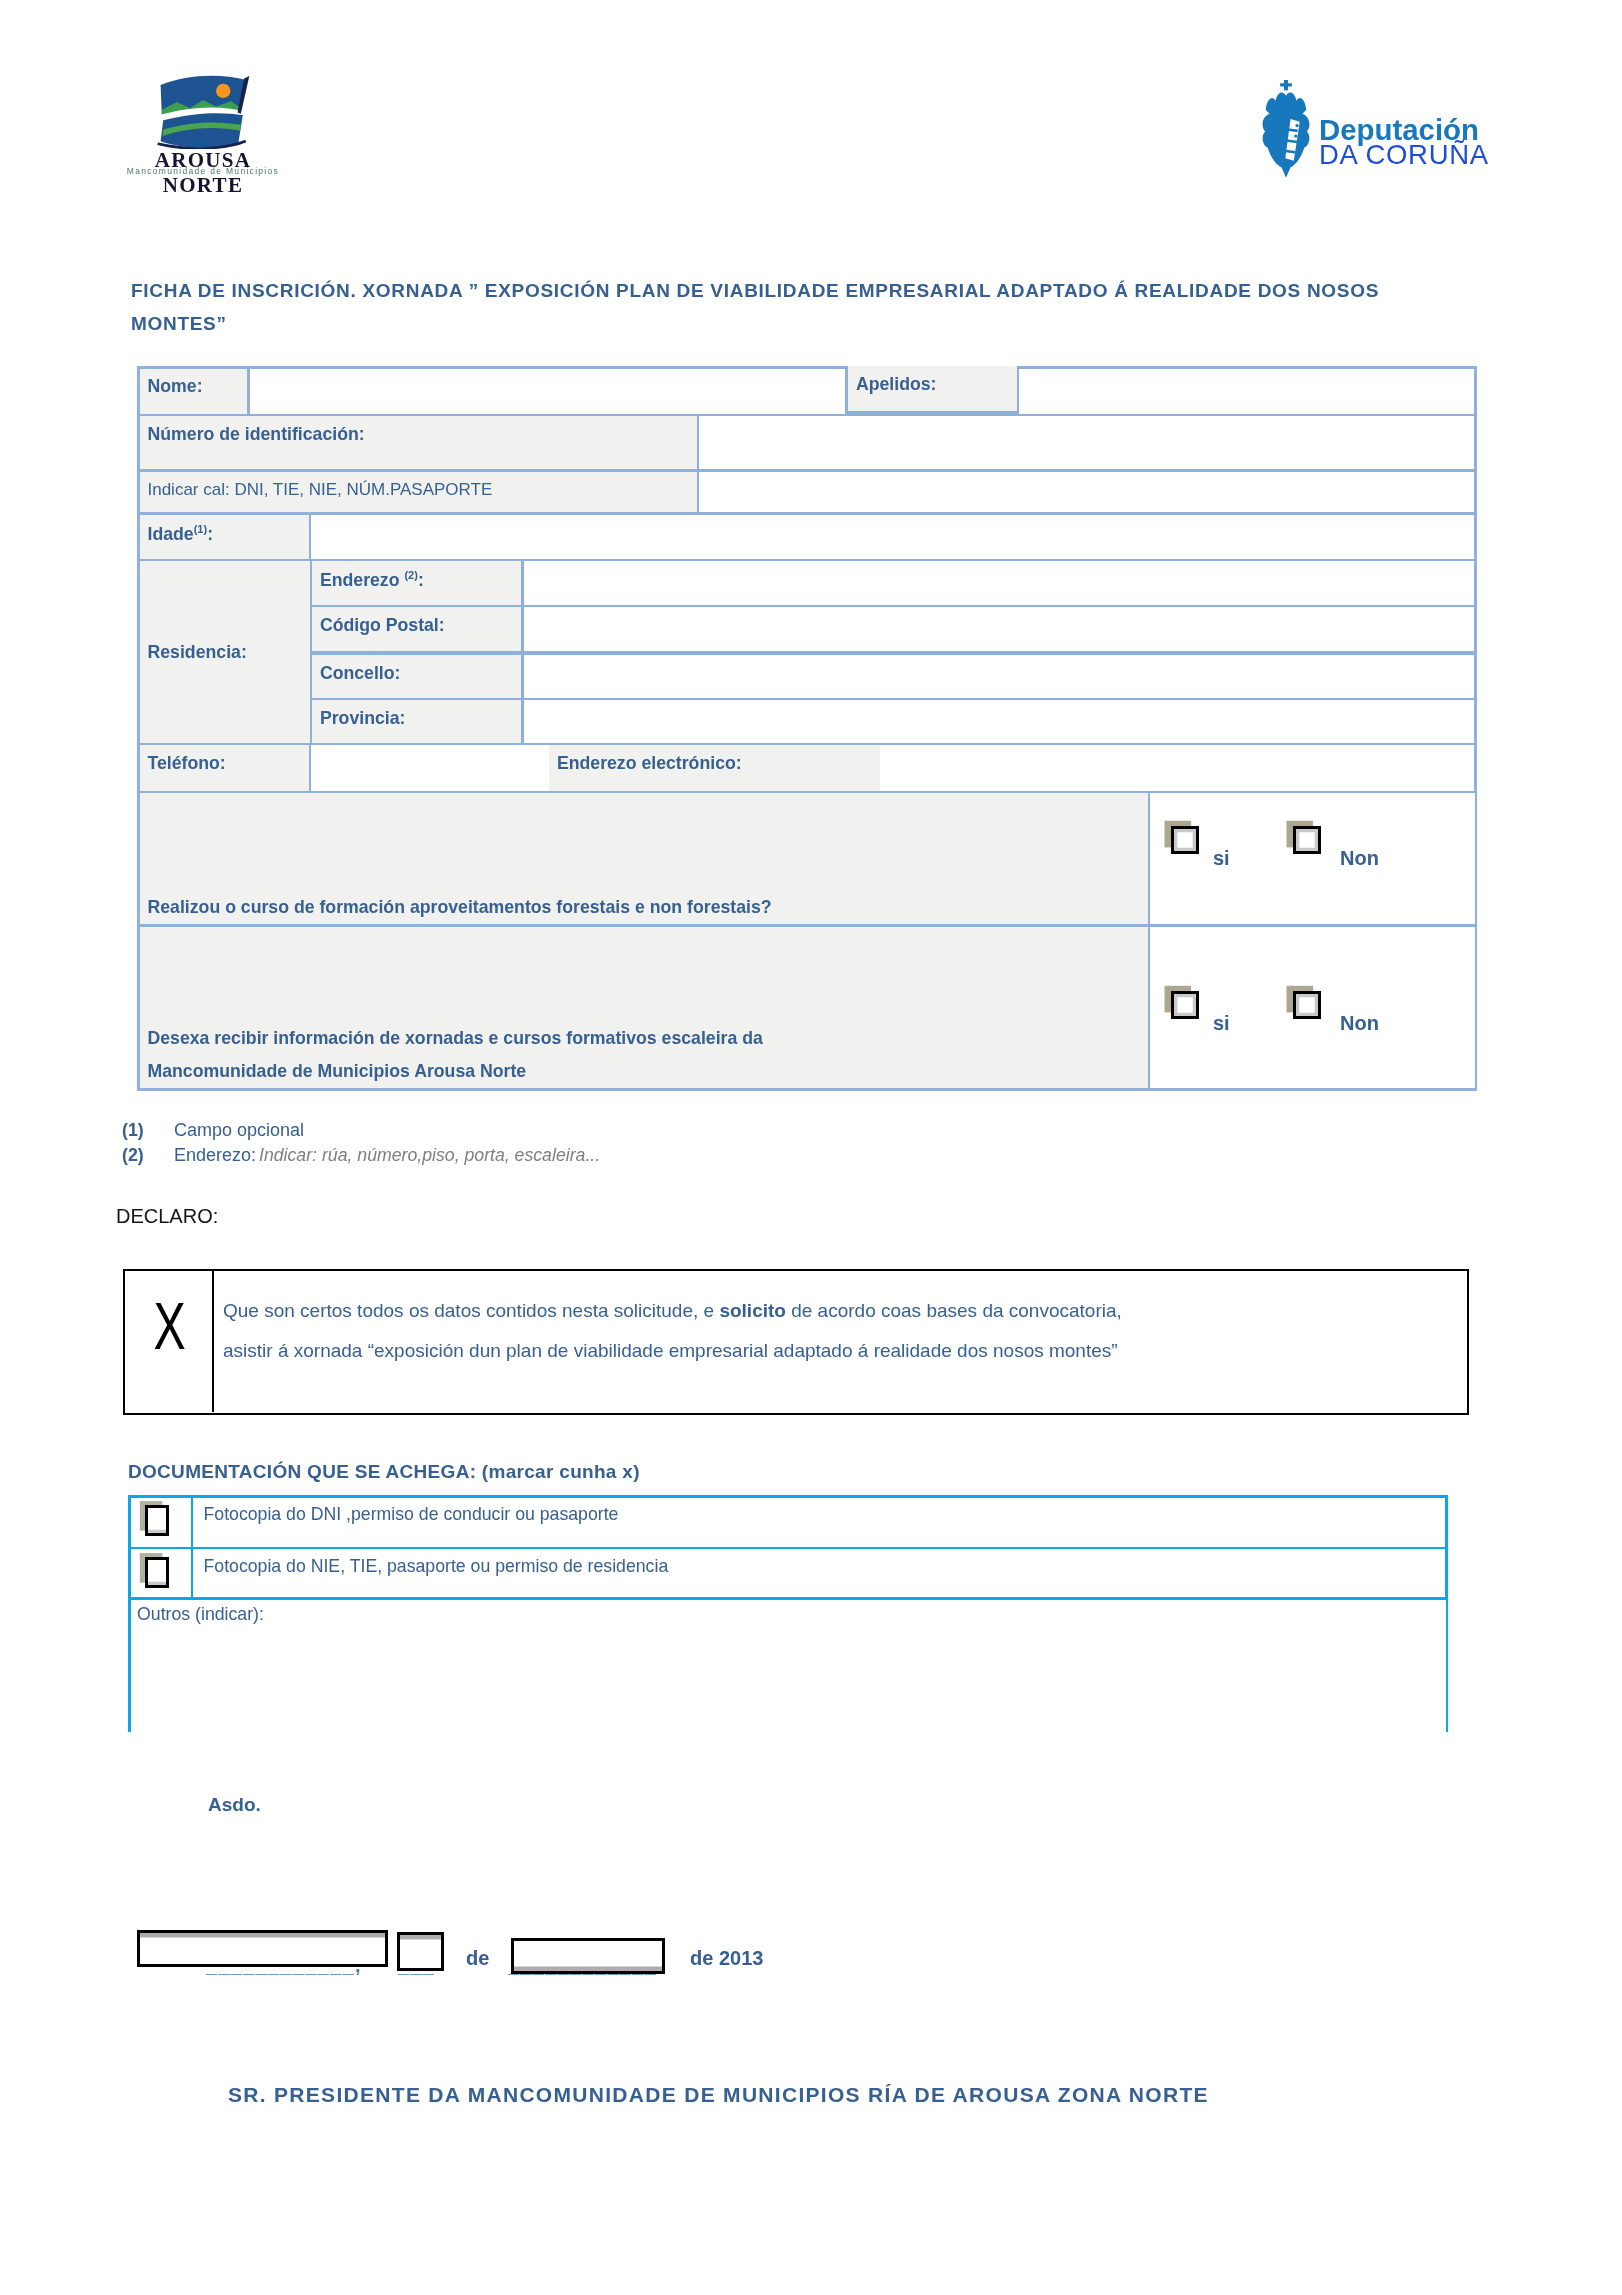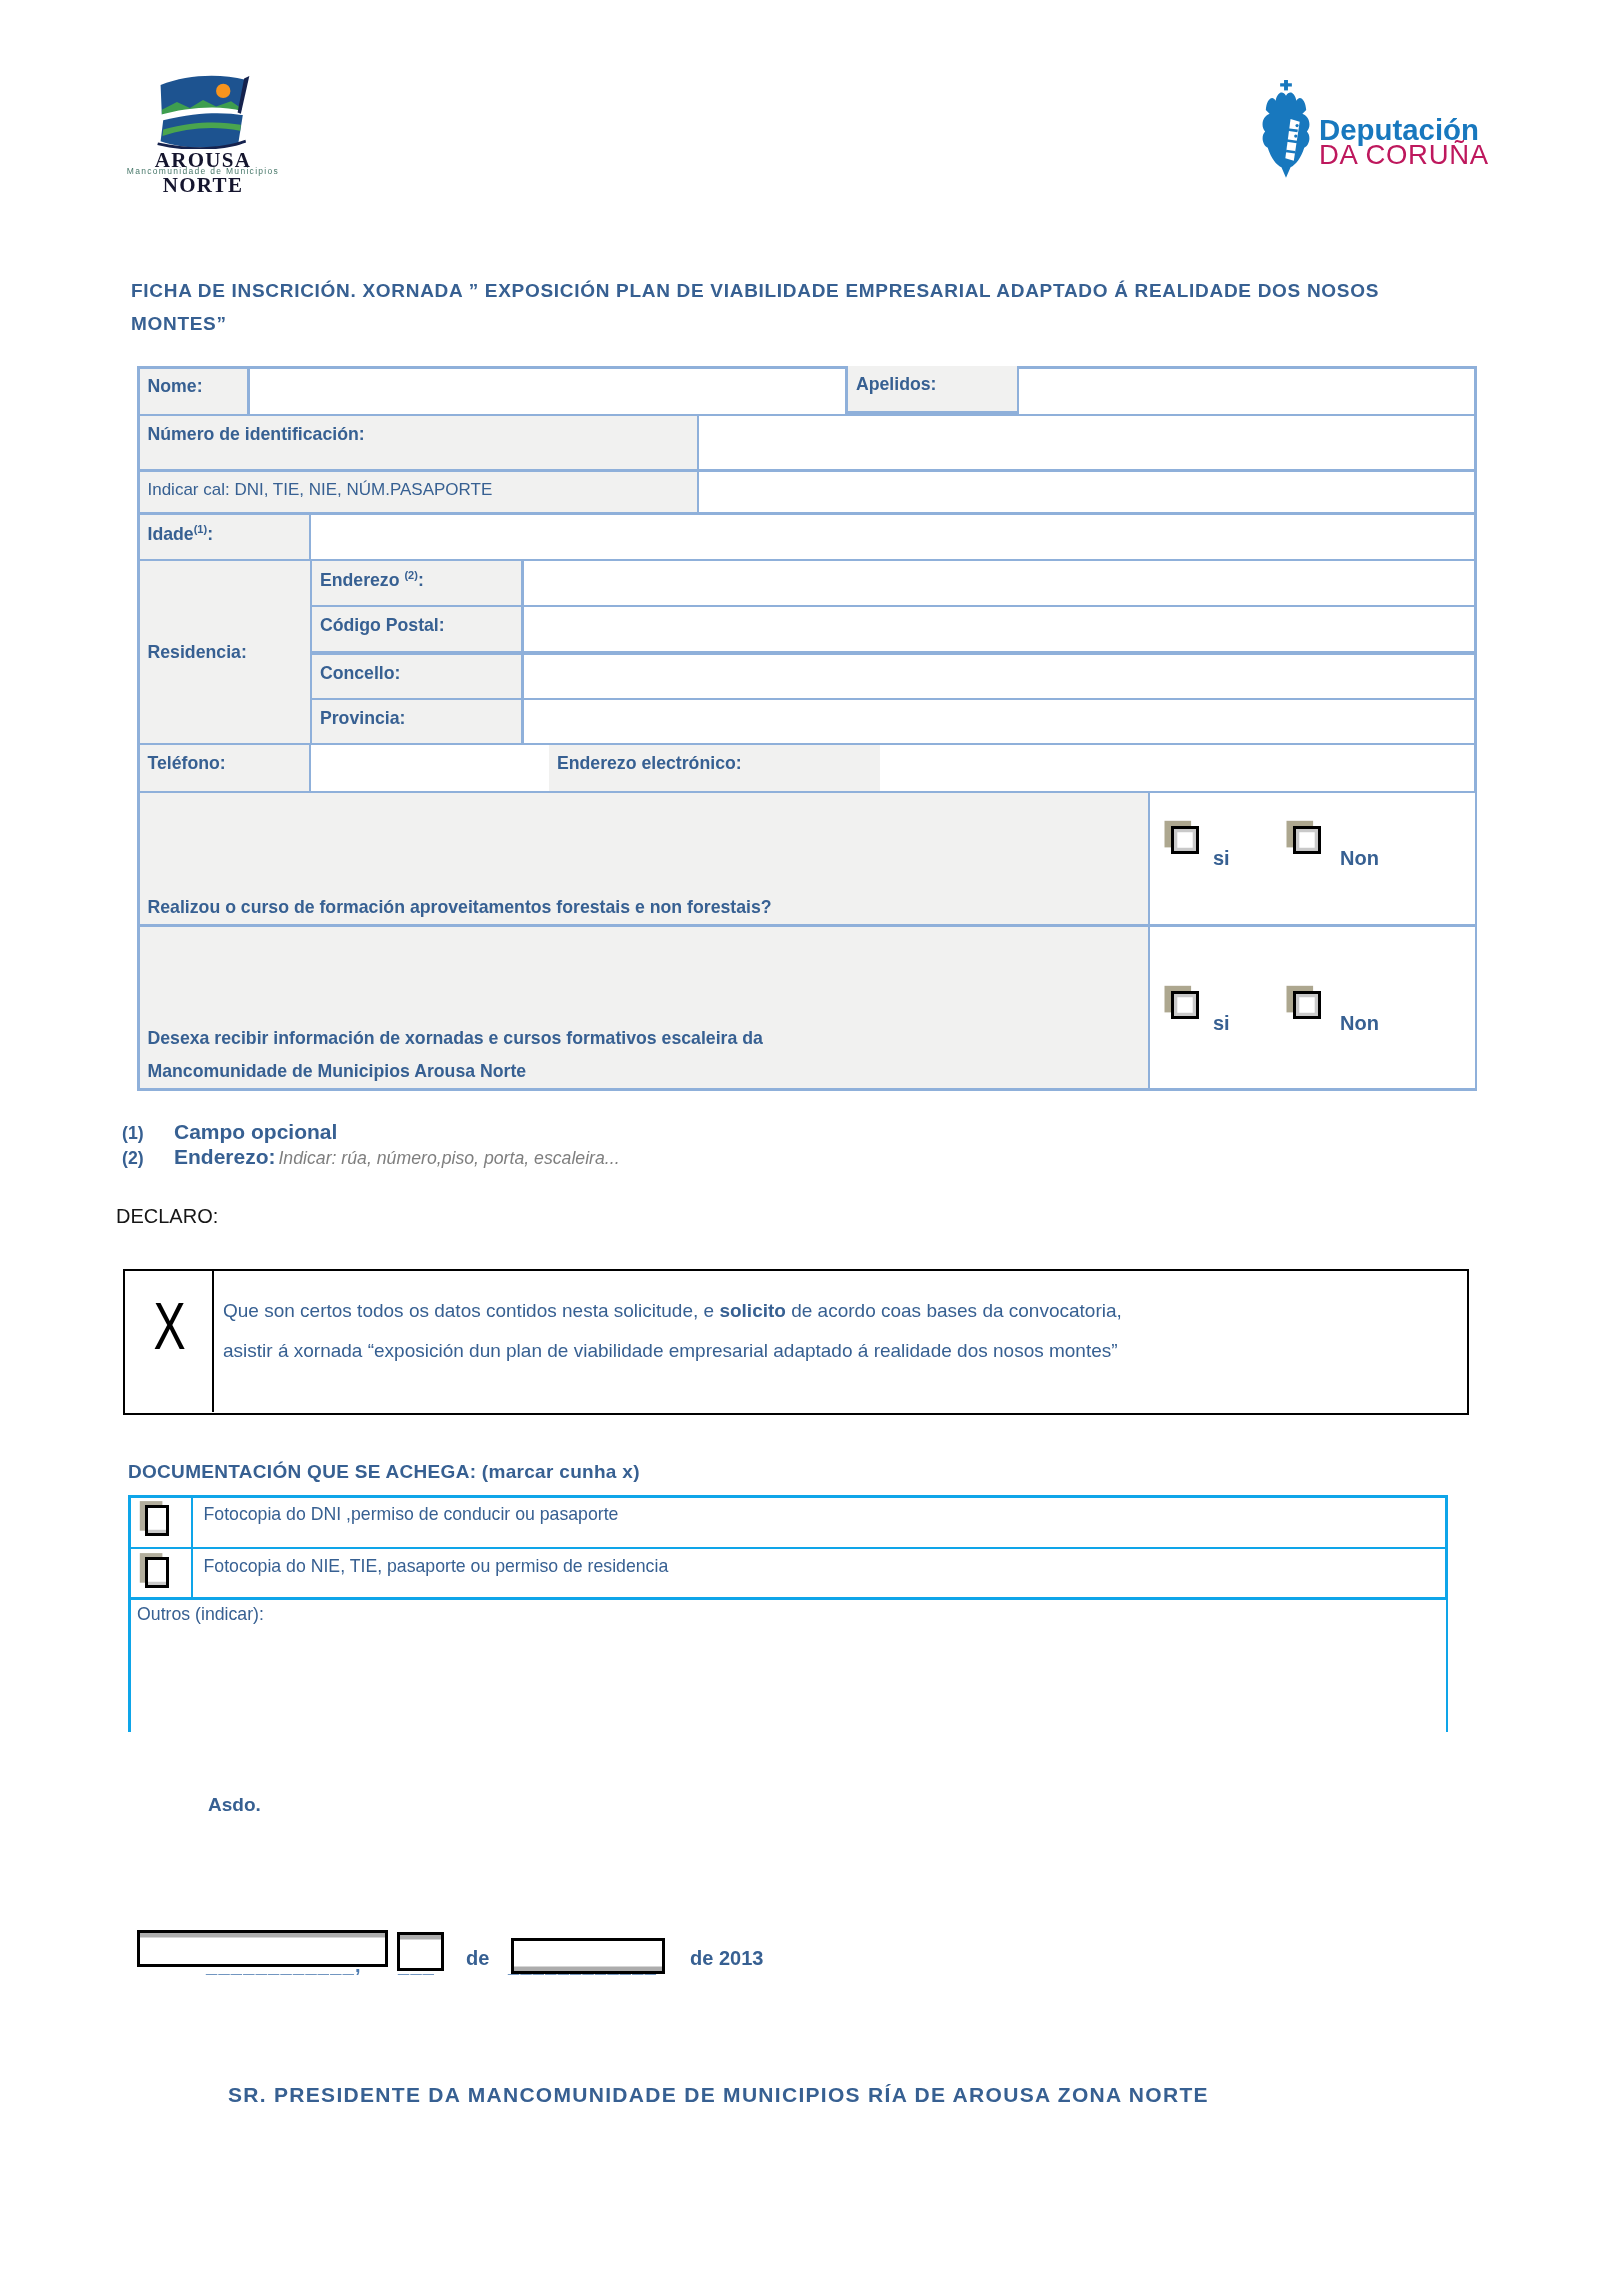--- a/index.html
+++ b/index.html
@@ -5,40 +5,40 @@
   *{margin:0;padding:0;box-sizing:border-box}
   html,body{background:#ffffff}
   .page{position:relative;width:1622px;height:2295px;background:#fff;
         font-family:"Liberation Sans",sans-serif;overflow:hidden}
   .abs{position:absolute}
   
   .arousa-name{font-family:"Liberation Serif",serif;font-size:21px;letter-spacing:1.3px;
                color:#15152e;text-align:center;font-weight:bold}
   .arousa-sub{font-size:8.5px;letter-spacing:1.3px;color:#4a7a6c;text-align:center}
   .dep1{font-size:29.4px;font-weight:bold;color:#1878BE}
-  .dep2{font-size:27.5px;font-weight:normal;letter-spacing:0.7px;color:#be185d}
+  .dep2{font-size:27.5px;font-weight:normal;letter-spacing:0.7px;color:#1d4ed8}
   
   .title{color:#376092;font-weight:bold;font-size:19px;letter-spacing:0.7px;line-height:33px;white-space:nowrap}
   
   .lblc{background:#F1F1F0;color:#376092;font-weight:bold;font-size:17.7px;padding:7.9px 5.2px 0 7.9px}
   .lblc2{background:#F1F1F0;color:#376092;font-weight:normal;font-size:17px;padding:7.9px 5.2px 0 7.9px}
   .inpc{background:#ffffff}
   .qc{background:#F1F1F0;color:#376092;font-weight:bold;font-size:17.7px;
       display:flex;flex-direction:column;justify-content:flex-end;padding-left:7.9px;line-height:33px}
   .vctr{display:flex;align-items:center;padding:0 0 0 7.9px}
   .sino{color:#376092;font-weight:bold;font-size:20px;white-space:nowrap}
   sup{font-size:11px;vertical-align:super}
   
   .cb{background:#fff;border:3.9px solid #000;
       box-shadow:inset 0 0 0 3.3px #c9c9c9,-7.2px -5.9px 0 -0.7px #ada78f}
   .dcb{background:#fff;border:3.9px solid #000;
       box-shadow:inset 0 -3.3px 0 #c9c9c9,-5.9px -4.6px 0 -0.7px #b3ae9d}
   
   .fnnum{display:inline-block;width:52px;color:#376092;font-weight:bold;font-size:17.7px}
-  .fnb{color:#376092;font-weight:bold;font-size:21px}
+  .fnb{color:#376092;font-weight:normal;font-size:18px}
   .fni{color:#7f7f7f;font-style:italic;font-size:17.7px}
   .declaro{color:#161616;font-size:20px}
   .decbox{border:2.6px solid #000;background:#fff}
   .decx{font-size:67px;color:#000;transform:scaleX(.72);transform-origin:center;
         font-weight:400;text-align:center}
   .dectext{color:#376092;font-size:19px;line-height:40px}
   
   .dochead{color:#376092;font-weight:bold;font-size:19px;letter-spacing:0.3px}
   .doctxt{background:#fff;color:#376092;font-size:17.7px;padding:6.5px 0 0 10.5px}
   

